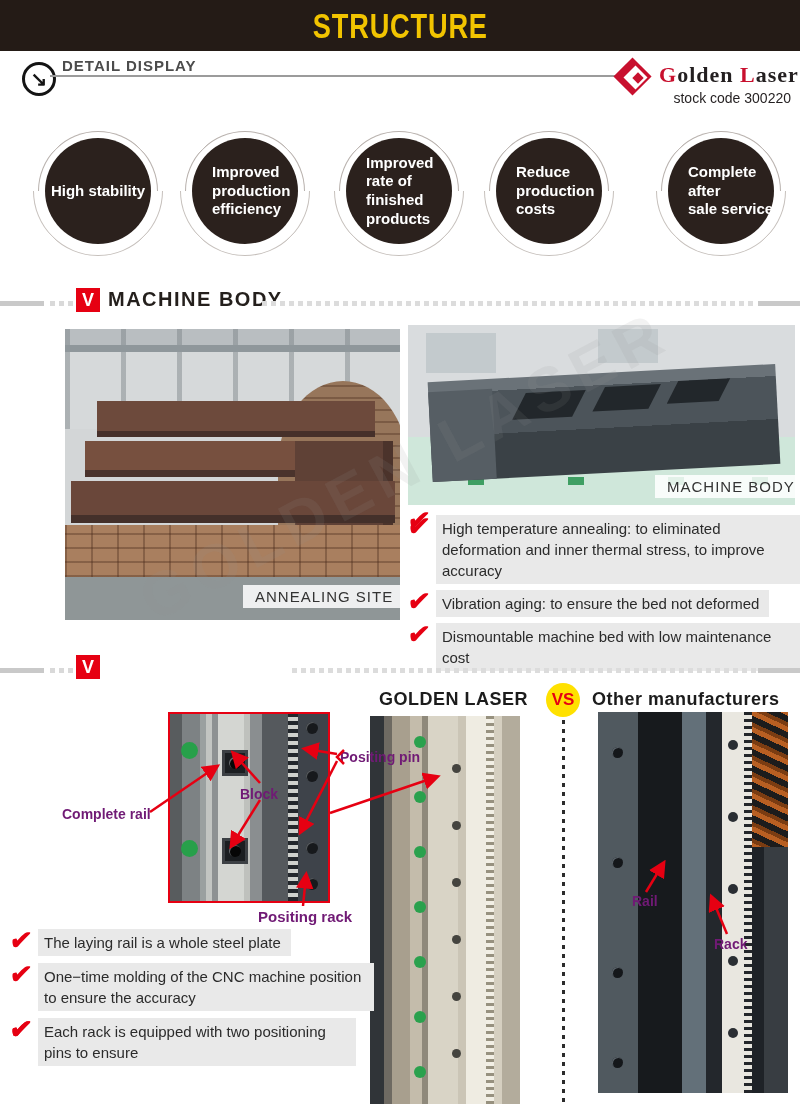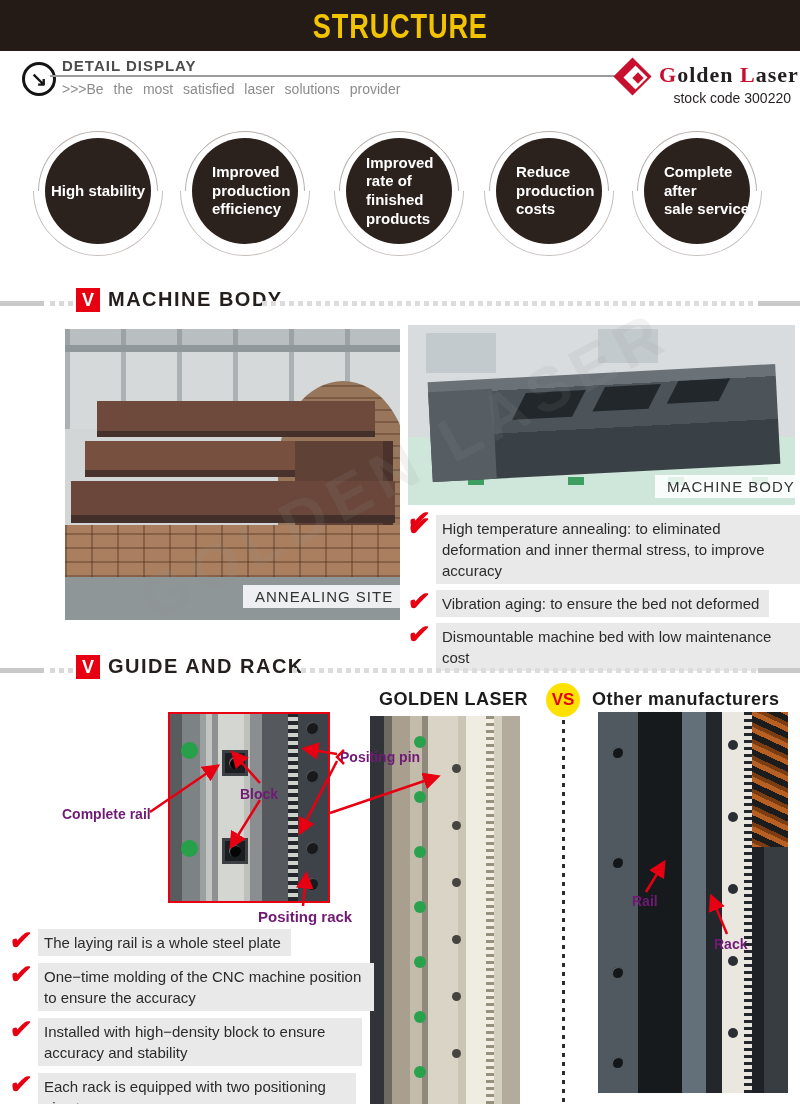--- a/index.html
+++ b/index.html
@@ -143,42 +143,41 @@
 
   <div class="abs banner">
     <div class="banner-title">STRUCTURE</div>
   </div>
 
   <div class="abs hdr-icon">
     <span>↘</span>
   </div>
   <div class="abs detail-title">DETAIL DISPLAY</div>
   <div class="abs hdr-rule"></div>
-  <div class="abs tagline">&gt;&gt;&gt;Be the most satisfied laser solutions provider</div>
 
   <div class="abs logo">
     <div class="ld1"></div>
     <div class="ld2"></div>
     <div class="ld3"></div>
     <div class="logo-name"><span class="red">G</span><span>olden </span><span class="red">L</span><span>aser</span></div>
     <div class="logo-stock">stock code 300220</div>
   </div>
 
   <div class="abs feature f-center" style="left:45px"><span>High stability</span></div>
   <div class="abs feature f-left" style="left:192px"><span>Improved
 production
 efficiency</span></div>
   <div class="abs feature f-left" style="left:346px"><span>Improved
 rate of
 finished
 products</span></div>
   <div class="abs feature f-left" style="left:496px"><span>Reduce
 production
 costs</span></div>
-  <div class="abs feature f-left" style="left:644px"><span>Complete
+  <div class="abs feature f-left" style="left:668px"><span>Complete
 after
 sale service</span></div>
 
   <div class="abs sec" style="top:286px">
     <div class="bar-l"></div>
     <div class="dots-l"></div>
     <div class="vbadge">V</div>
     <div class="stitle">MACHINE BODY</div>
     <div class="dashes" style="left:262px;width:494px"></div>
     <div class="bar-r"></div>
@@ -229,21 +228,20 @@
     <div class="bullet">
       <span class="check">✔</span>
       <span class="btext">Dismountable machine bed with low maintenance cost</span>
     </div>
   </div>
 
   <div class="abs sec" style="top:653px">
     <div class="bar-l"></div>
     <div class="dots-l"></div>
     <div class="vbadge">V</div>
-    <div class="stitle">GUIDE AND RACK</div>
     <div class="dashes" style="left:292px;width:464px"></div>
     <div class="bar-r"></div>
   </div>
 
   <div class="abs cmp-title cmp-left">GOLDEN LASER</div>
   <div class="abs vs-circle">
       <span>VS</span>
     </div>
   <div class="abs cmp-title cmp-right">Other manufacturers</div>
   <div class="abs dotline"></div>
@@ -320,21 +318,20 @@
     <div class="bullet">
       <span class="check">✔</span>
       <span class="btext">The laying rail is a whole steel plate</span>
     </div>
     <div class="bullet">
       <span class="check">✔</span>
       <span class="btext gr-w2">One−time molding of the CNC machine position to ensure the accuracy</span>
     </div>
     <div class="bullet">
       <span class="check">✔</span>
-      <span class="btext gr-w3">Installed with high−density block to ensure accuracy and stability</span>
     </div>
     <div class="bullet">
       <span class="check">✔</span>
       <span class="btext gr-w4">Each rack is equipped with two positioning pins to ensure</span>
     </div>
   </div>
 
   <div class="abs watermark">GOLDEN LASER</div>
 
 </div>

